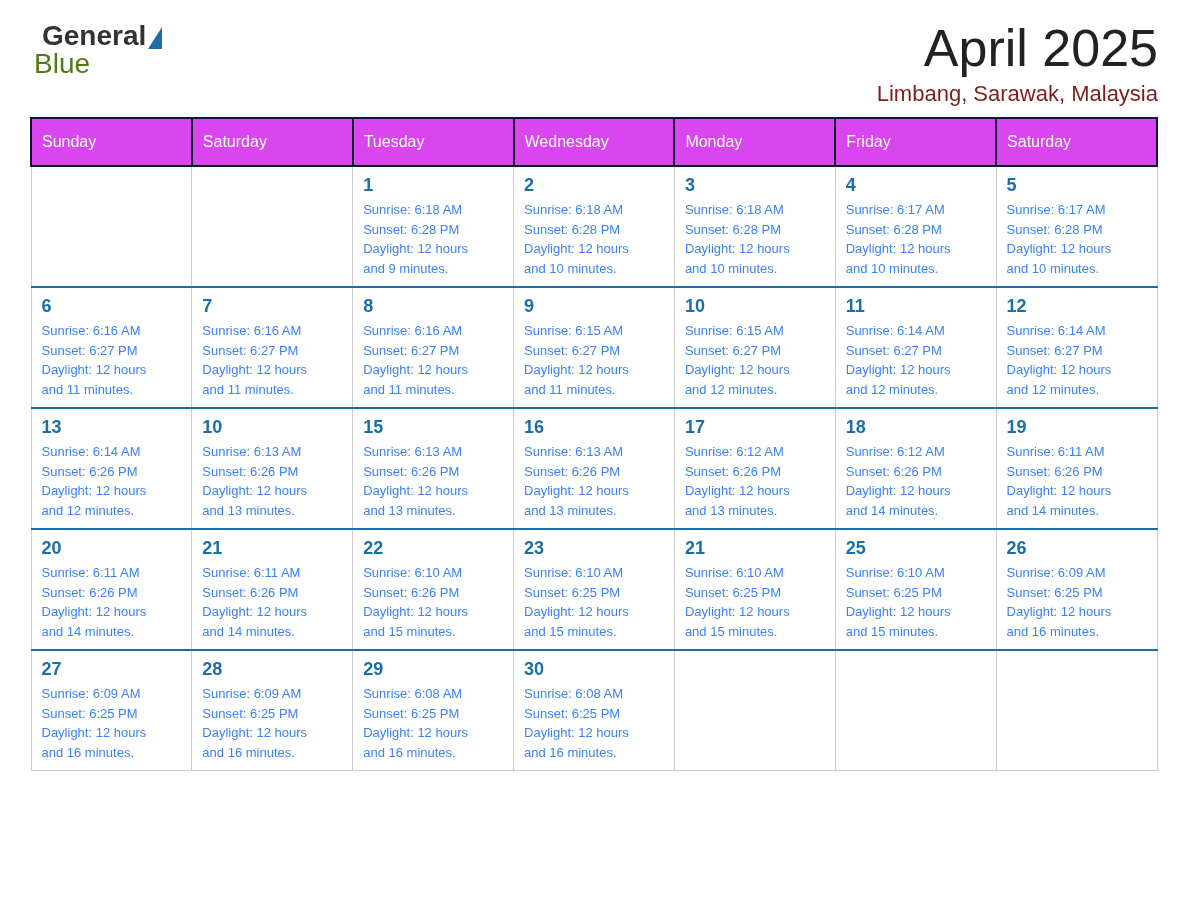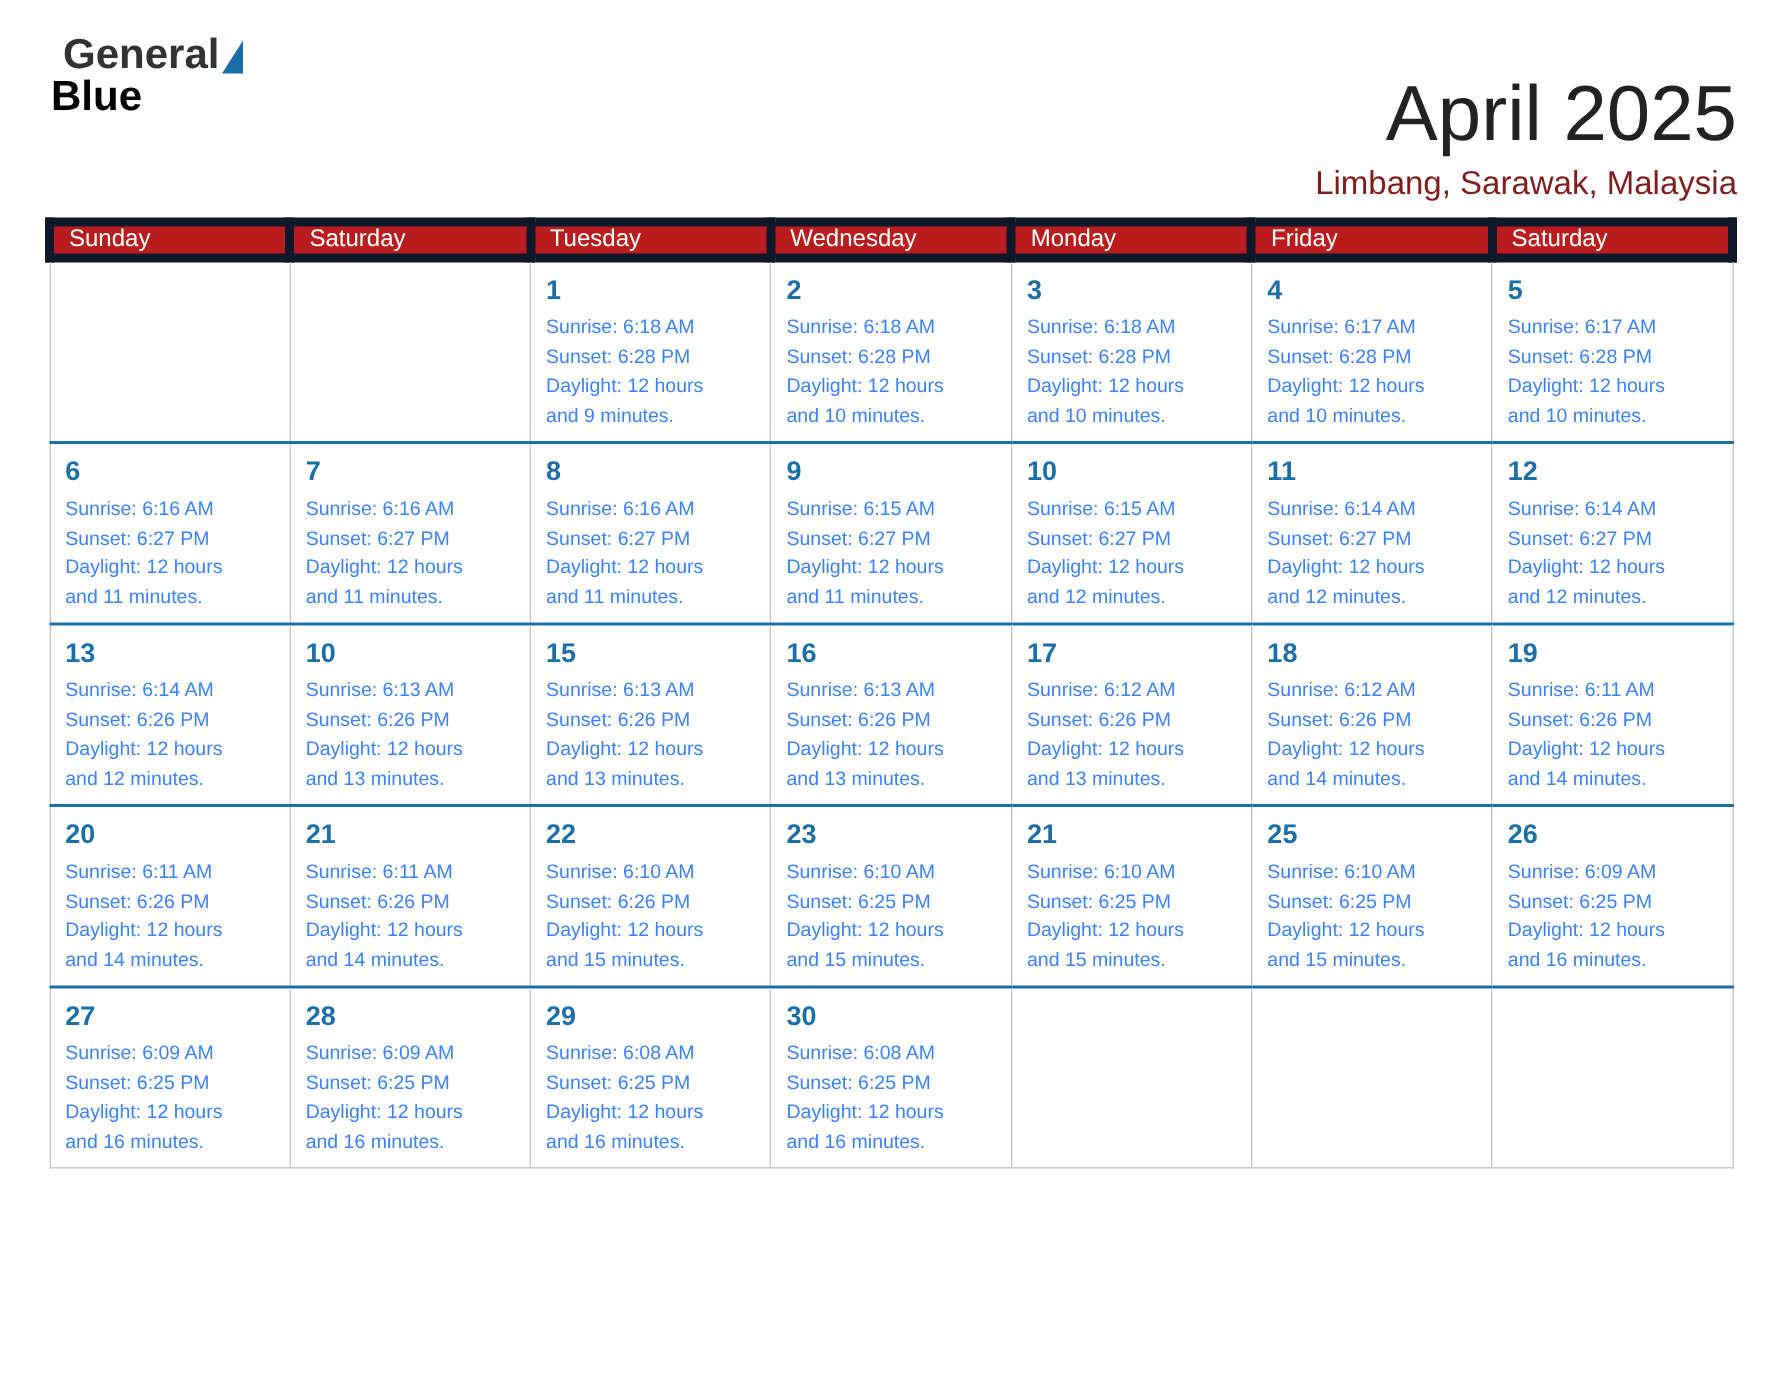--- a/index.html
+++ b/index.html
@@ -31,53 +31,52 @@
       width: 0;
       height: 0;
       border-left: 14px solid transparent;
       border-right: 0px solid transparent;
       border-bottom: 22px solid #1a6fa8;
       margin-left: 2px;
       margin-top: 4px;
     }
     .logo-blue-text {
       font-size: 28px;
-      font-weight: bold;
-      color: #000000;
+      font-weight: normal;
+      color: #4d7c0f;
       margin-top: -4px;
       margin-left: 2px;
     }
     .title-section {
       text-align: right;
     }
     .month-title {
       font-size: 52px;
       font-weight: normal;
       color: #222;
       line-height: 1.1;
-      margin-top: 28px;
     }
     .location {
       font-size: 22px;
       color: #7f1d1d;
       margin-top: 4px;
     }
     .calendar {
       width: 100%;
       border-collapse: collapse;
       margin-top: 10px;
     }
     .calendar th {
-      background-color: #b91c1c;
+      background-color: #d946ef;
       color: #fff;
       text-align: left;
-      padding: 0 10px;
+      padding: 14px 10px;
       font-size: 16px;
       font-weight: normal;
-      border: 6px solid #0f172a;
+      border: 2px solid #0f172a;
     }
     .calendar td {
       border: 1px solid #ccc;
       vertical-align: top;
       padding: 8px 10px;
       width: 14.28%;
       min-height: 110px;
     }
     .day-number {
       font-size: 18px;

